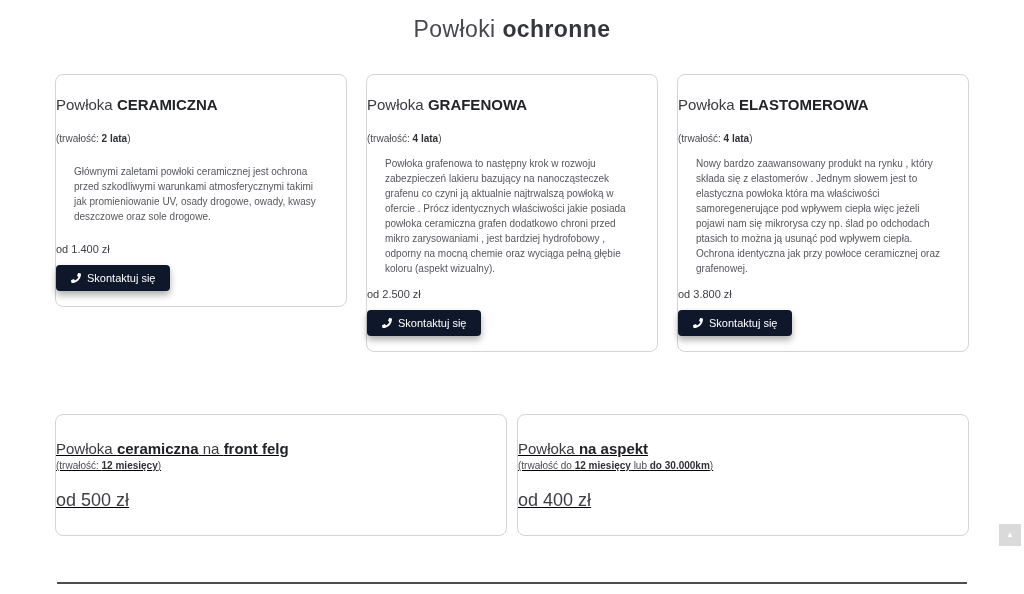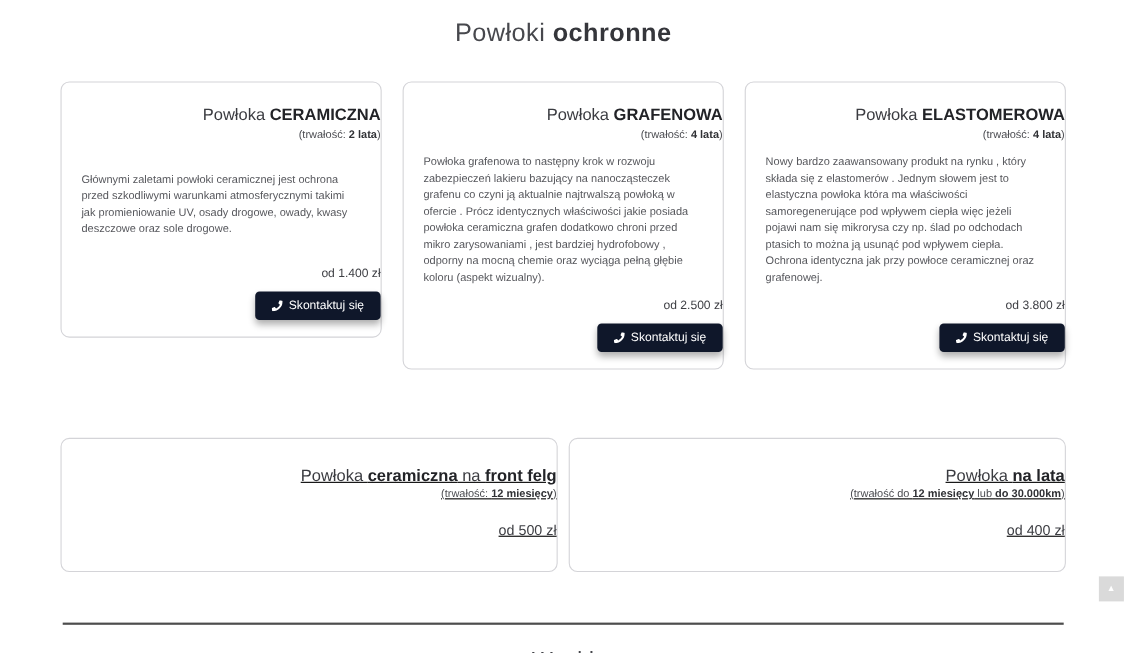--- a/index.html
+++ b/index.html
@@ -29,30 +29,30 @@
     gap: 19px;
     margin-top: 31px;
     align-items: start;
   }
   .card {
     border: 1px solid #d4d4d8;
     border-radius: 8px;
     background: #fff;
     display: flex;
     flex-direction: column;
-    align-items: flex-end;
+    align-items: flex-start;
     text-align: center;
   }
   .cards-row .card:nth-child(1) { min-height: 233px; }
   .cards-row .card:nth-child(2),
   .cards-row .card:nth-child(3) { min-height: 241px; }
 
   .card-title { margin-top: 21px; font-size: 15px; font-weight: 400; color: #3a3b40; }
   .card-title strong { font-weight: 700; color: #222327; }
-  .card-sub { margin-top: 4px; font-size: 10px; color: #4b4c51; }
+  .card-sub { margin-top: 20px; font-size: 10px; color: #4b4c51; }
   .card-sub strong { font-weight: 700; color: #303135; }
 
   .desc-wrap { flex: 1 1 auto; display: flex; align-items: center; padding: 0 18px; width: 100%; }
   .card-desc {
     font-size: 10px;
     line-height: 1.5;
     color: #56575c;
     text-align: left;
     margin: 12px 0;
   }
@@ -79,21 +79,21 @@
   .cards-row-2 {
     display: grid;
     grid-template-columns: 1fr 1fr;
     gap: 10px;
     margin-top: 62px;
     text-decoration: underline;
   }
   .card-sm { min-height: 122px; }
   .card-sm .card-title { margin-top: 25px; }
   .card-sm .card-sub { margin-top: 3px; }
-  .card-sm .card-price { font-size: 13px; margin-top: 19px; margin-bottom: 0; }
+  .card-sm .card-price { font-size: 18px; margin-top: 19px; margin-bottom: 0; }
 
   .divider {
     border: none;
     border-top: 2px solid #4d4d4d;
     margin: 46px 2px 0;
   }
   .next-title {
     text-align: center;
     font-size: 20px;
     font-weight: 400;
@@ -180,21 +180,21 @@
 
   <div class="cards-row-2">
 
     <div class="card card-sm">
       <div class="card-title"><span>Powłoka </span><strong>ceramiczna</strong><span> na </span><strong>front felg</strong></div>
       <div class="card-sub"><span>(trwałość: </span><strong>12 miesięcy</strong><span></span><strong></strong><span>)</span></div>
       <div class="card-price">od 500 zł</div>
     </div>
 
     <div class="card card-sm">
-      <div class="card-title"><span>Powłoka </span><strong>na lata</strong><span></span><strong></strong></div>
+      <div class="card-title"><span>Powłoka </span><strong>na aspekt</strong><span></span><strong></strong></div>
       <div class="card-sub"><span>(trwałość do </span><strong>12 miesięcy</strong><span> lub </span><strong>do 30.000km</strong><span>)</span></div>
       <div class="card-price">od 400 zł</div>
     </div>
 
   </div>
 
   <hr class="divider">
 
   <h2 class="next-title">Woski</h2>
 

